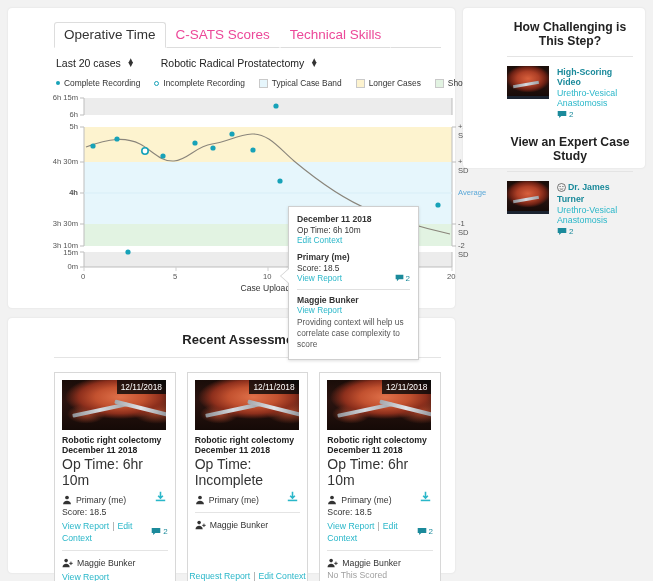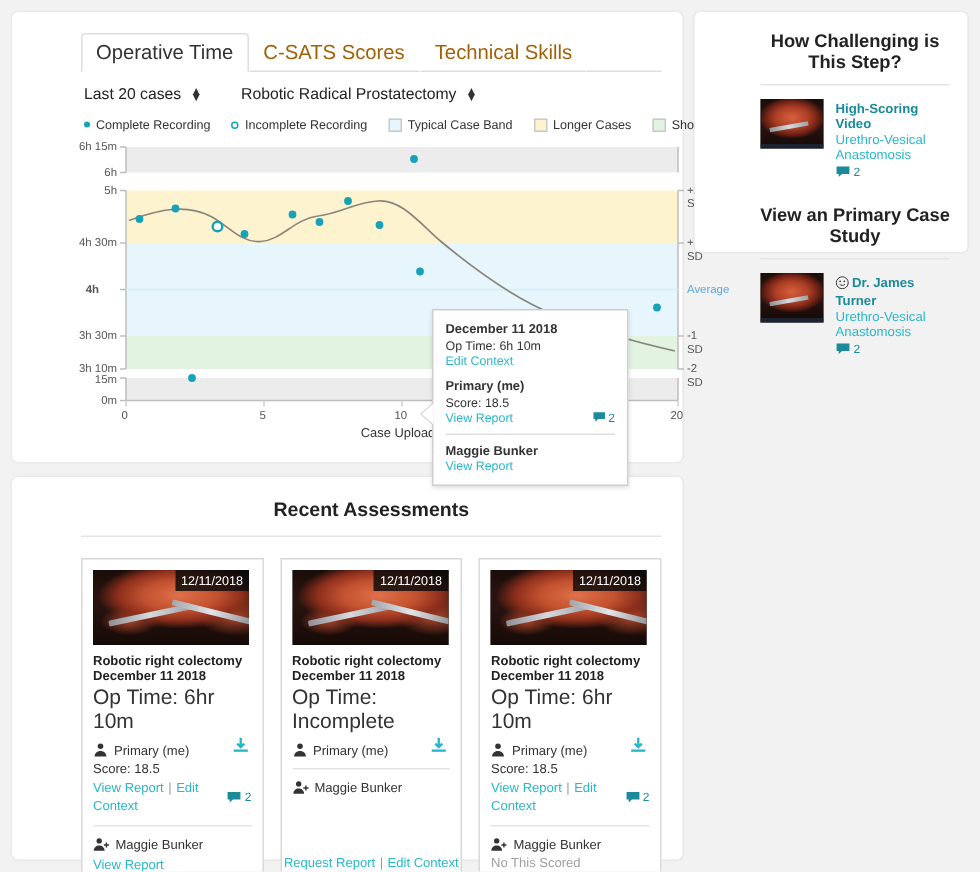--- a/index.html
+++ b/index.html
@@ -26,21 +26,21 @@
   
   #chart-panel { left: 8px; top: 8px; width: 447px; height: 300px; }
   #recent-panel { left: 8px; top: 318px; width: 447px; height: 255px; }
   #side-panel   { left: 463px; top: 8px; width: 182px; height: 160px; }
 
   
   .tabs { display: flex; padding: 14px 0 0 14px; }
   .tab {
     padding: 4px 9px 5px 9px;
     font-size: 13.5px;
-    color: #a16207;
+    color: #ec4899;
     border: 1px solid transparent;
     border-bottom: 1px solid #ddd;
     cursor: pointer;
     white-space: nowrap;
   }
   .tab.active {
     color: #333;
     background: #fff;
     border: 1px solid #ddd;
     border-bottom-color: #fff;
@@ -302,21 +302,21 @@
         <circle cx="88" cy="158" r="2.6" fill="#17a2b8"></circle>
 
         <circle cx="105" cy="57" r="3.2" fill="#ffffff" stroke="#17a2b8" stroke-width="1.6"></circle>
       </svg>
 
       <div style="position:absolute;left:0;top:0;width:40px;text-align:right;font-size:7.6px;color:#555;">
         <div style="position:absolute;right:2px;top:-1px;">6h 15m</div>
         <div style="position:absolute;right:2px;top:16px;">6h</div>
         <div style="position:absolute;right:2px;top:28px;">5h</div>
         <div style="position:absolute;right:2px;top:63px;">4h 30m</div>
-        <div style="position:absolute;right:14px;top:94px;font-weight:bold;">4h</div>
+        <div style="position:absolute;right:2px;top:94px;font-weight:bold;">4h</div>
         <div style="position:absolute;right:2px;top:125px;">3h 30m</div>
         <div style="position:absolute;right:2px;top:147px;">3h 10m</div>
 
         <div style="position:absolute;right:2px;top:154px;">15m</div>
         <div style="position:absolute;right:2px;top:168px;">0m</div>
       </div>
 
       <div style="position:absolute;left:418px;top:0;font-size:7.6px;color:#555;">
         <div style="position:absolute;left:0;top:28px;">+2 SD</div>
         <div style="position:absolute;left:0;top:63px;">+1 SD</div>
@@ -348,20 +348,21 @@
           <span class="cmt">
             <svg width="9" height="8" viewBox="0 0 14 12">
                 <path d="M1 1h12v7H6l-3 3V8H1z" fill="#1b8a9b"></path>
               </svg>
             <span>2</span>
           </span>
         </div>
         <div class="tt-sep"></div>
         <div class="tt-bold">Maggie Bunker</div>
         <div class="tt-link">View Report</div>
+        <div class="tt-note">Providing context will help us correlate case complexity to score</div>
       </div>
     </div>
   </div>
 
   <div class="panel" id="recent-panel">
     <div class="recent-title">Recent Assessments</div>
     <div class="recent-rule"></div>
 
     <div class="cards">
 
@@ -516,21 +517,21 @@
         <div class="side-sub">Urethro-Vesical Anastomosis</div>
         <div class="cmt" style="margin-top:2px;">
           <svg width="10" height="9" viewBox="0 0 14 12">
               <path d="M1 1h12v7H6l-3 3V8H1z" fill="#1b8a9b"></path>
             </svg>
           <span>2</span>
         </div>
       </div>
     </div>
 
-    <div class="side-h" style="padding-top:10px;">View an Primary Case Study</div>
+    <div class="side-h" style="padding-top:10px;">View an Expert Case Study</div>
     <div class="side-rule"></div>
     <div class="side-item">
       <div class="side-thumb">
         <div class="tissue"></div>
         <div class="instr"></div>
         <div class="bar"></div>
       </div>
       <div class="side-body">
         <div class="side-link">
           <span class="face">

